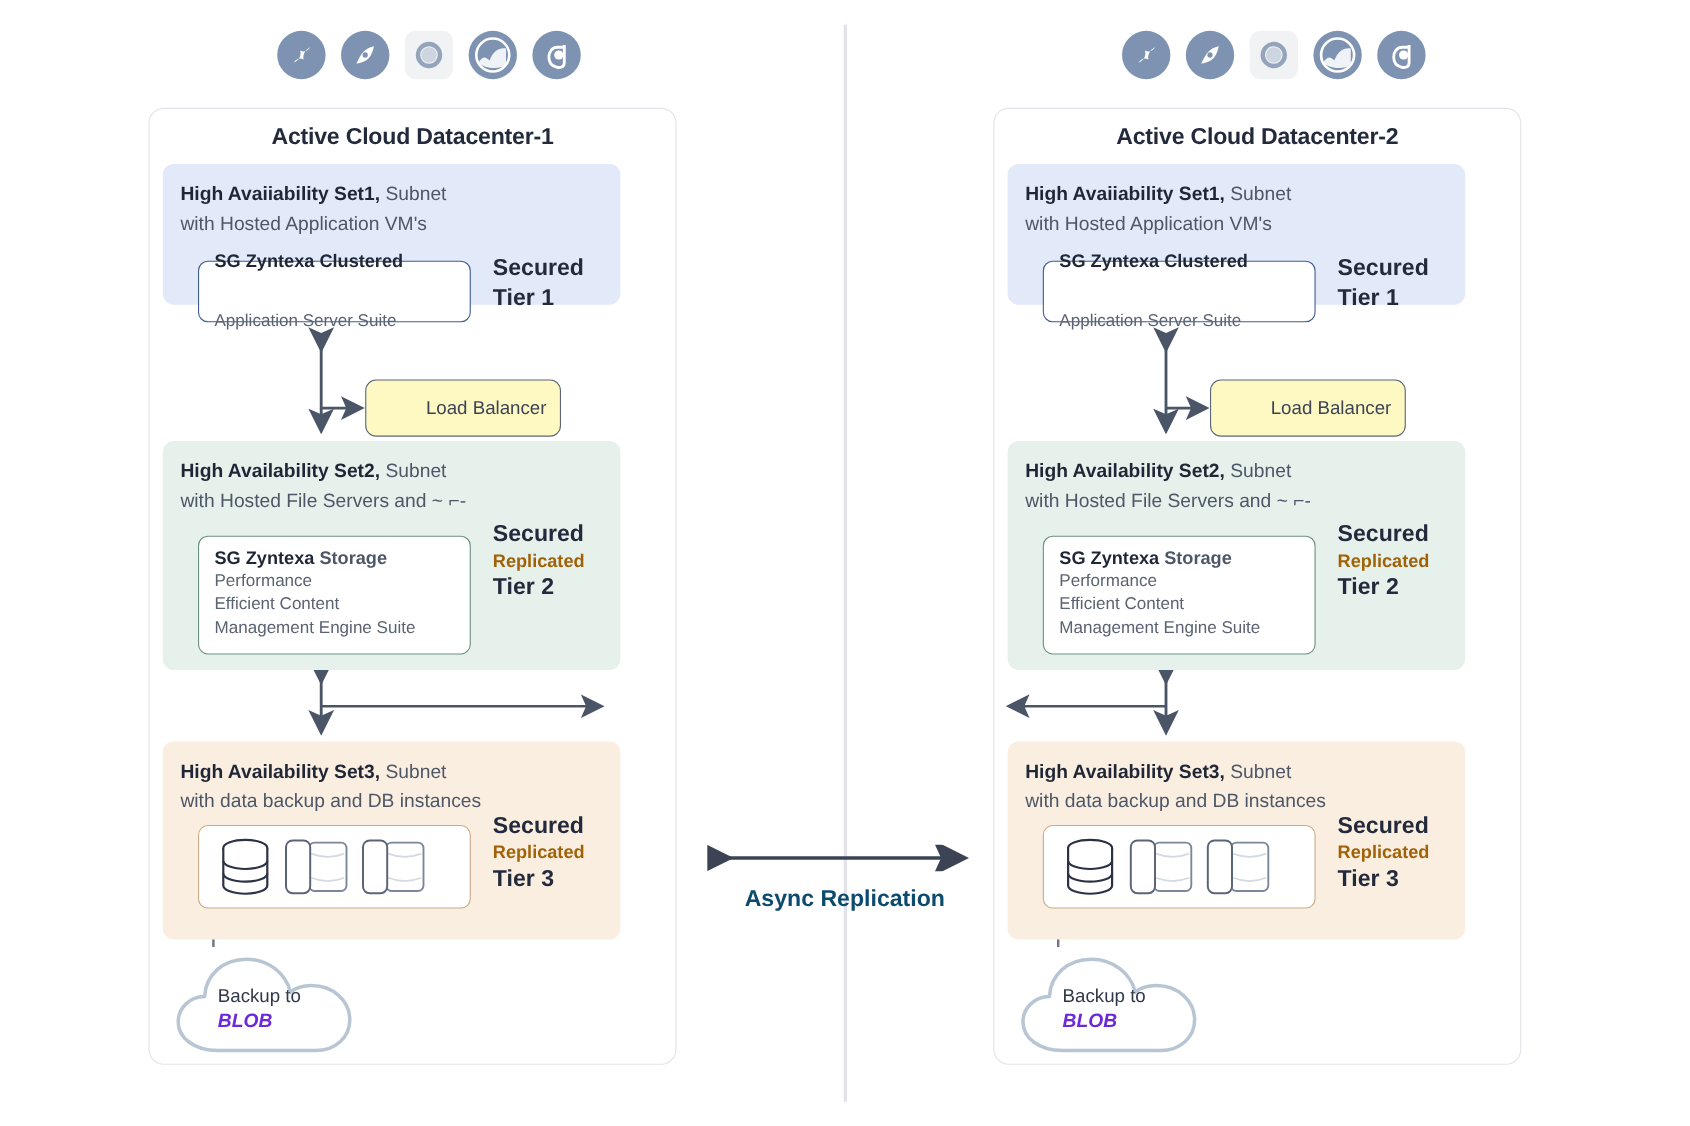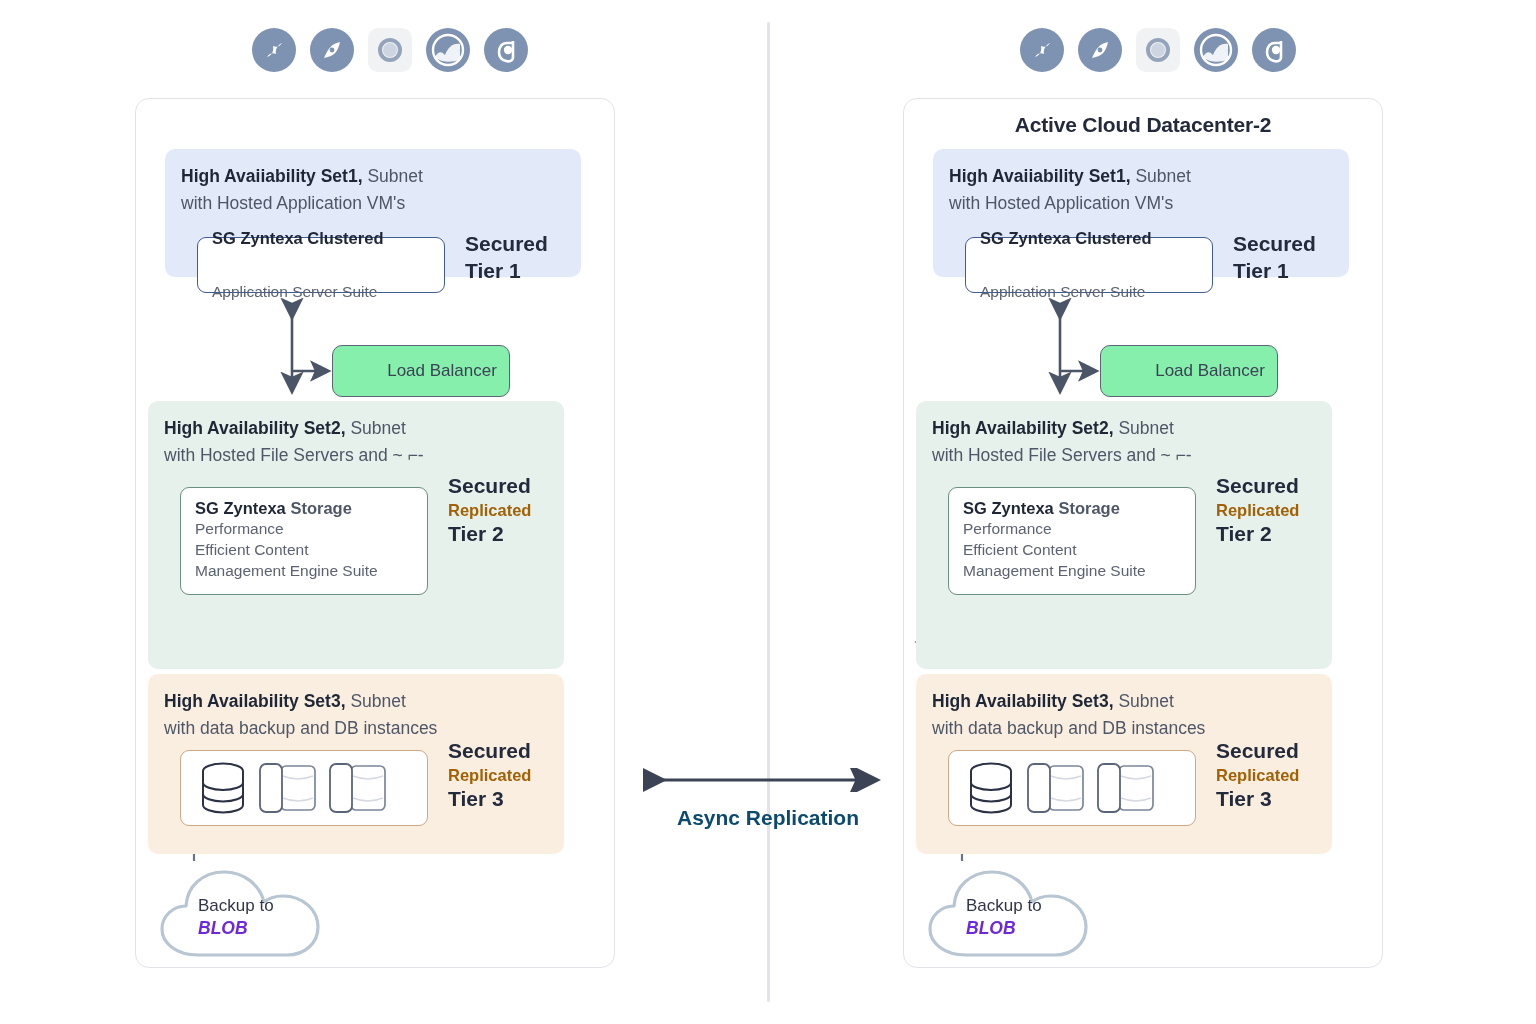--- a/index.html
+++ b/index.html
@@ -87,22 +87,22 @@
 
   
   .tier {
     position: absolute;
     left: 12px;
     width: 416px;
     border-radius: 10px;
     box-sizing: border-box;
     padding: 14px 0 0 16px;
   }
-  .tier-1 { top: 50px;  height: 128px; background: #e2eaf9; margin-left: 17px; }
-  .tier-2 { top: 302px; height: 268px; background: #e6f1ec; }
+  .tier-1 { top: 50px;  height: 128px; background: #e2eaf9; }
+  .tier-2 { top: 302px; height: 208px; background: #e6f1ec; }
   .tier-3 { top: 575px; height: 180px; background: #faeee1; }
 
   .tier-head {
     font-size: 17.5px;
     line-height: 1.55;
     color: #4e5767;
     width: 390px;
   }
   .tier-head b { color: #1f2736; font-weight: bold; }
 
@@ -145,21 +145,21 @@
   .secured.t1 { left: 300px; top: 82px; }
   .secured.t2 { left: 300px; top: 72px; }
   .secured.t3 { left: 300px; top: 64px; }
 
   
   .load-balancer {
     position: absolute;
     top: 246px;
     width: 178px;
     height: 52px;
-    background: #86efac;
+    background: #fef9c3;
     border: 1.5px solid #5b6578;
     border-radius: 10px;
     display: flex;
     align-items: center;
     justify-content: center;
     font-size: 17px;
     color: #3b4354;
     box-sizing: border-box;
     padding-left: 42px;
   }
@@ -240,20 +240,21 @@
     </div>
     <div class="os-icon">
       <svg width="30" height="30" viewBox="0 0 30 30">
           <path d="M22 6 L22 22 C22 26 18 27 15 26 C11 25 8 22 8 17 C8 12 11 8 16 8 L22 8" fill="none" stroke="#ffffff" stroke-width="2.6"></path>
           <circle cx="17" cy="15" r="4.2" fill="#ffffff"></circle>
         </svg>
     </div>
   </div>
 
   <div class="dc-panel">
+    <div class="dc-title">Active Cloud Datacenter-1</div>
 
     <svg class="conn">
       <defs>
         <marker id="ahL" markerWidth="9" markerHeight="9" refX="7.5" refY="4.5" orient="auto">
           <path d="M0,0 L9,4.5 L0,9 L2,4.5 Z" fill="#4b5568"></path>
         </marker>
       </defs>
 
       <line x1="156" y1="218" x2="156" y2="292" stroke="#4b5568" stroke-width="2.6" marker-start="url(#ahL)" marker-end="url(#ahL)"></line>
 

